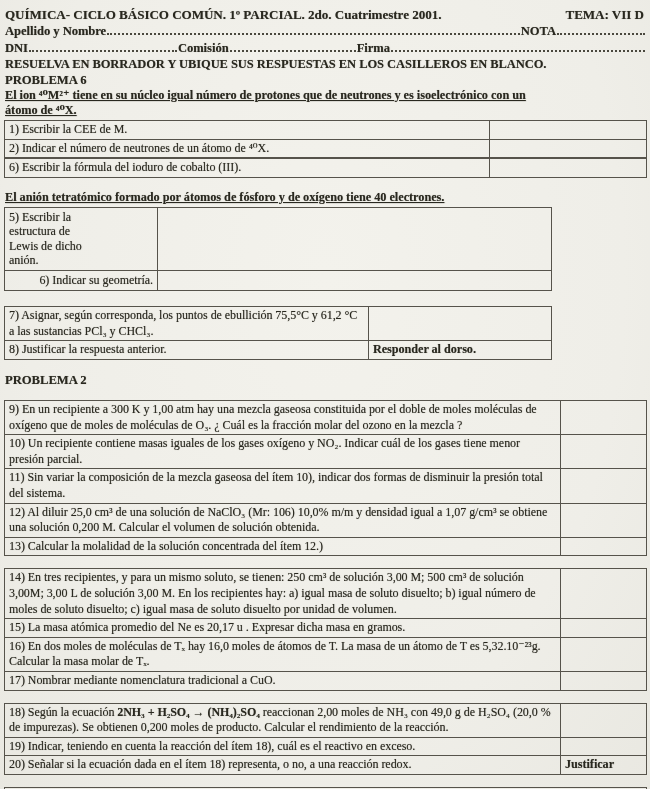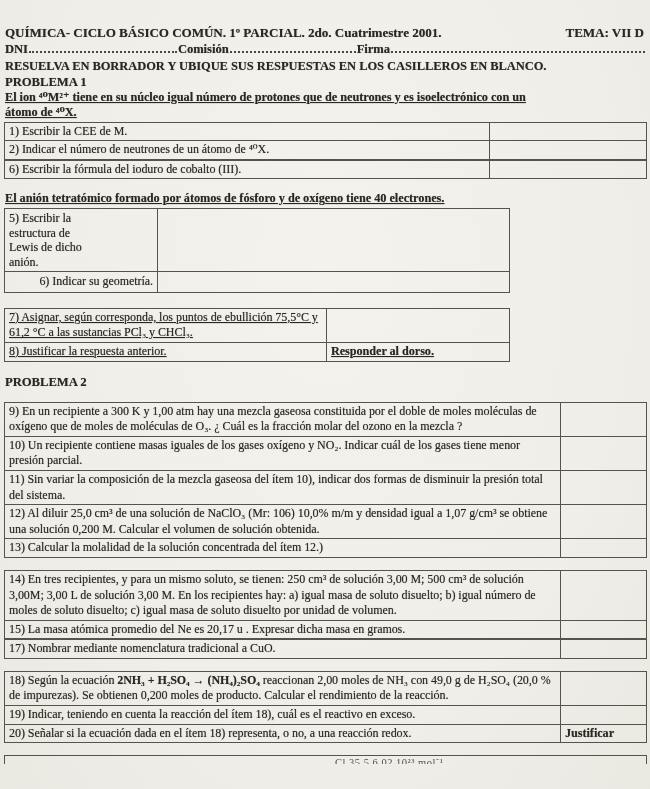--- a/index.html
+++ b/index.html
@@ -1,20 +1,20 @@
 <!DOCTYPE html>
 <html><head>
 <meta charset="utf-8">
 <style>
   html,body{margin:0;padding:0;background:#e9e8e2;}
   .page{
     position:relative;
     width:650px;height:789px;
     box-sizing:border-box;
-    padding:23px 2px 0 3px;
+    padding:5px 2px 0 3px;
     overflow:hidden;
     background:#f0efe9;
     background-image:radial-gradient(ellipse at 50% 35%, #f3f2ec 0%, #efeee8 65%, #e9e8e1 100%);
     font-family:"Liberation Serif","DejaVu Serif","DejaVu Sans",serif;
     color:#29281f;
   }
   .page *{box-sizing:border-box;}
   .fuzz{text-shadow:0.25px 0.25px 0.7px rgba(50,48,40,0.5);}
   .hdr1{display:flex;justify-content:space-between;align-items:baseline;
         font-size:13px;font-weight:bold;padding:1px 4px 0 2px;line-height:17px;}
@@ -33,21 +33,21 @@
   .row{display:flex;border-top:1px solid #56534b;align-items:stretch;}
   .row:first-child{border-top:none;}
   .q{flex:1;font-size:11.9px;line-height:15.6px;padding:1px 5px 1px 4px;}
   .ans{border-left:1px solid #56534b;flex:none;}
   .w157{width:157px;}
   .w86{width:86px;}
   .w183{width:183px;}
   .lblcell{flex:0 0 152px;font-size:11.9px;line-height:14.5px;padding:2px 4px;}
   .lblcell span{display:inline-block;width:82px;}
   .bigans{flex:1;border-left:1px solid #56534b;min-height:56px;}
-  .t2,.t3{width:506px;text-decoration:underline;}
+  .t2,.t3{width:548px;}
   .t2{margin-top:2px;}
   .t3{margin-top:15px;}
   .notecell{font-size:12.1px;font-weight:bold;padding:1px 4px;}
   .mt2{margin-top:2px;}
   .p2title{}
   .gap6{margin-top:6px;}
   .gap5{margin-top:5px;}
   .bold-inline{font-weight:bold;}
   .partial{border:1px solid #56534b;border-bottom:none;height:9px;overflow:hidden;
            margin:2px 1px 0 1px;}
@@ -57,33 +57,39 @@
 </head>
 <body>
 
 <div class="page">
 
   <div class="hdr1 fuzz">
     <span>QUÍMICA- CICLO BÁSICO COMÚN. 1º PARCIAL. 2do. Cuatrimestre 2001.</span>
     <span>TEMA: VII D</span>
   </div>
 
+  <div class="fline fuzz">
+    <span>Apellido y Nombre</span>
+    <span class="leader lf1"></span>
+    <span>NOTA</span>
+    <span class="leader lf-end"></span>
+  </div>
 
   <div class="fline fuzz">
     <span>DNI</span>
     <span class="leader lf150"></span>
     <span>Comisión</span>
     <span class="leader lf128"></span>
     <span>Firma</span>
     <span class="leader lf1"></span>
   </div>
 
   <div class="instr fuzz">RESUELVA EN BORRADOR Y UBIQUE SUS RESPUESTAS EN LOS CASILLEROS EN BLANCO.</div>
 
-  <div class="ptitle fuzz">PROBLEMA 1</div>
+  <div class="ptitle fuzz">PROBLEMA 6</div>
   <div class="intro fuzz">
     <span class="introline">El ion ⁴⁰M²⁺ tiene en su núcleo igual número de protones que de neutrones y es isoelectrónico con un</span>
     <span class="introline">átomo de ⁴⁰X.</span>
   </div>
 
   <div class="tbl t1 mt2">
     <div class="row">
       <div class="q fuzz">1) Escribir la CEE de M.</div>
       <div class="ans w157"></div>
     </div>
@@ -152,20 +158,21 @@
   <div class="tbl gap6">
     <div class="row">
       <div class="q fuzz">14) En tres recipientes, y para un mismo soluto, se tienen:  250 cm³ de solución 3,00 M;  500 cm³ de solución 3,00M; 3,00 L de solución 3,00 M. En los recipientes hay: a) igual masa de soluto disuelto;  b) igual número de moles de soluto disuelto; c) igual masa de soluto disuelto por unidad de volumen.</div>
       <div class="ans w86"></div>
     </div>
     <div class="row">
       <div class="q fuzz">15) La masa atómica promedio del Ne es 20,17 u . Expresar dicha masa en gramos.</div>
       <div class="ans w86"></div>
     </div>
     <div class="row">
+      <div class="q fuzz">16) En dos moles de moléculas de Tₓ hay 16,0 moles de átomos de T. La masa de un átomo de T es 5,32.10⁻²³g. Calcular la masa molar de  Tₓ.</div>
       <div class="ans w86"></div>
     </div>
     <div class="row">
       <div class="q fuzz">17) Nombrar mediante nomenclatura tradicional a CuO.</div>
       <div class="ans w86"></div>
     </div>
   </div>
 
   <div class="tbl gap5">
     <div class="row">

